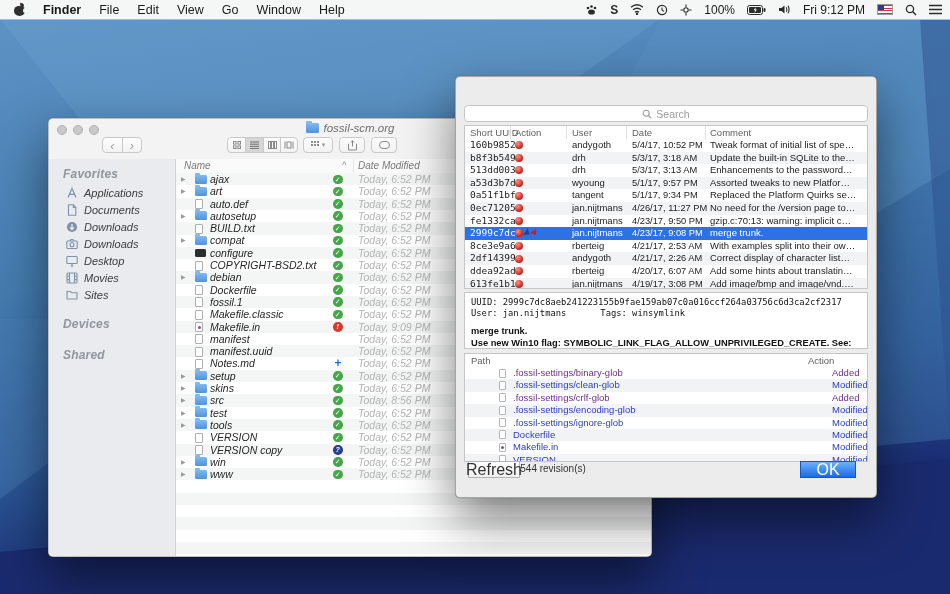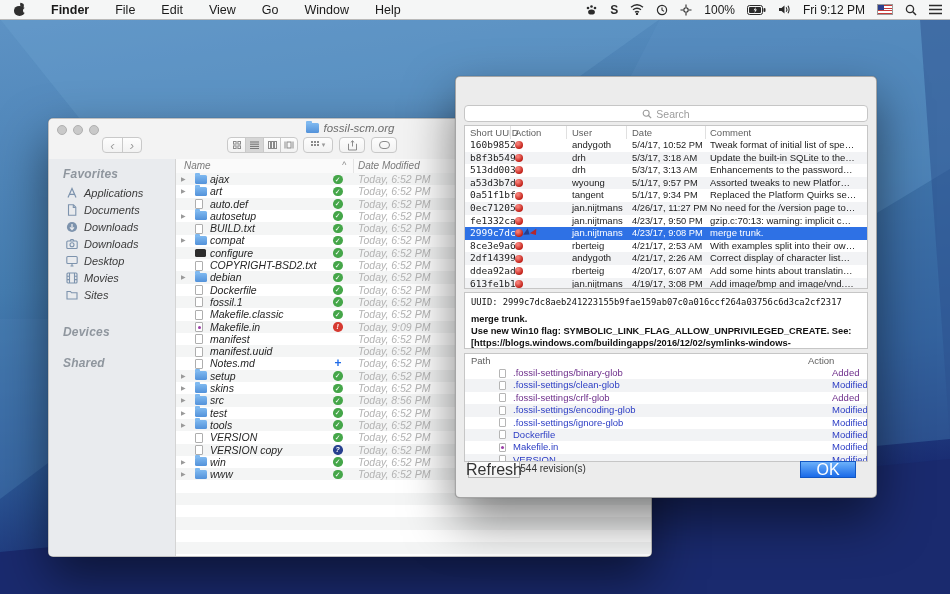--- a/index.html
+++ b/index.html
@@ -5,21 +5,21 @@
   html,body{margin:0;padding:0;width:950px;height:594px;overflow:hidden;
     font-family:"Liberation Sans","DejaVu Sans",sans-serif;background:#16246b;}
   .screen{position:relative;width:950px;height:594px;overflow:hidden;}
   svg.wallpaper{position:absolute;left:0;top:19px;width:950px;height:575px;display:block;}
 
   
   .menubar{position:absolute;left:0;top:0;width:950px;height:19px;background:#f5f6f6;
     border-bottom:1px solid #b9b9b9;display:flex;align-items:center;font-size:12.5px;color:#1a1a1a;z-index:50;}
   .mb-left{display:flex;align-items:center;gap:18px;padding-left:14px;}
   .mb-right{margin-left:auto;display:flex;align-items:center;gap:12px;padding-right:8px;}
-  .mb-item{white-space:nowrap;margin-left:8px;}
+  .mb-item{white-space:nowrap;}
   .mb-app{font-weight:700;}
   .apple{position:relative;width:11px;height:12px;}
   .apple .body{position:absolute;left:0;top:2px;width:11px;height:10px;background:#2f2f2f;border-radius:45% 45% 50% 50%;}
   .apple .leaf{position:absolute;left:5.5px;top:-1px;width:4px;height:4px;background:#2f2f2f;border-radius:0 70% 0 70%;transform:rotate(10deg);}
   .apple .bite{position:absolute;right:-2.5px;top:4.5px;width:5px;height:5px;background:#f5f6f6;border-radius:50%;}
   .sticon{display:inline-flex;align-items:center;}
   .mb-flag{width:14px;height:9px;background:repeating-linear-gradient(#c53b3b 0 1.3px,#fff 1.3px 2.6px);position:relative;border:0.5px solid #999;}
   .mb-flag::before{content:'';position:absolute;left:0;top:0;width:6px;height:4.5px;background:#2c3f8f;}
   .mb-text{font-size:12px;}
 
@@ -371,21 +371,21 @@
             </g>
           </svg>
         <span>Movies</span>
       </div>
       <div class="sb-item">
         <svg width="12" height="12" viewBox="0 0 12 12">
             <path d="M1 2.5 H4.5 L5.5 3.8 H11 V10 H1 Z" fill="none" stroke="#7d93ad" stroke-width="1.1"></path>
           </svg>
         <span>Sites</span>
       </div>
-      <div class="sb-section" style="margin-top:14px;">Devices</div>
+      <div class="sb-section" style="margin-top:6px;">Devices</div>
       <div class="sb-section" style="margin-top:6px;">Shared</div>
     </div>
 
     <div class="fd-main">
       <div class="fd-header">
         <span class="h-name">Name</span>
         <span class="h-sort">^</span>
         <span class="h-div"></span>
         <span class="h-date">Date Modified</span>
       </div>
@@ -700,20 +700,23 @@
             </span>
     <span class="c-user">jan.nijtmans</span>
     <span class="c-date">4/19/17, 3:08 PM</span>
     <span class="c-com">Add image/bmp and image/vnd.…</span>
   </div>
         </div>
     </div>
 
     <div class="box tl-detail">
       <div class="mono">UUID: 2999c7dc8aeb241223155b9fae159ab07c0a016ccf264a03756c6d3ca2cf2317</div>
+      <div class="mono">
+        <span>User: jan.nijtmans</span><span class="tagspan">Tags: winsymlink</span>
+      </div>
       <div class="cmt">
         <span class="cmt-title">merge trunk.</span>
         <span>Use new Win10 flag: SYMBOLIC_LINK_FLAG_ALLOW_UNPRIVILEGED_CREATE. See: [https://blogs.windows.com/buildingapps/2016/12/02/symlinks-windows-10/#Y9sMOye6Y8vVYmDx.97] for why this might work</span>
       </div>
     </div>
 
     <div class="box tl-files">
       <div class="fl-thead">
         <span class="h-path">Path</span>
         <span class="h-action">Action</span>

